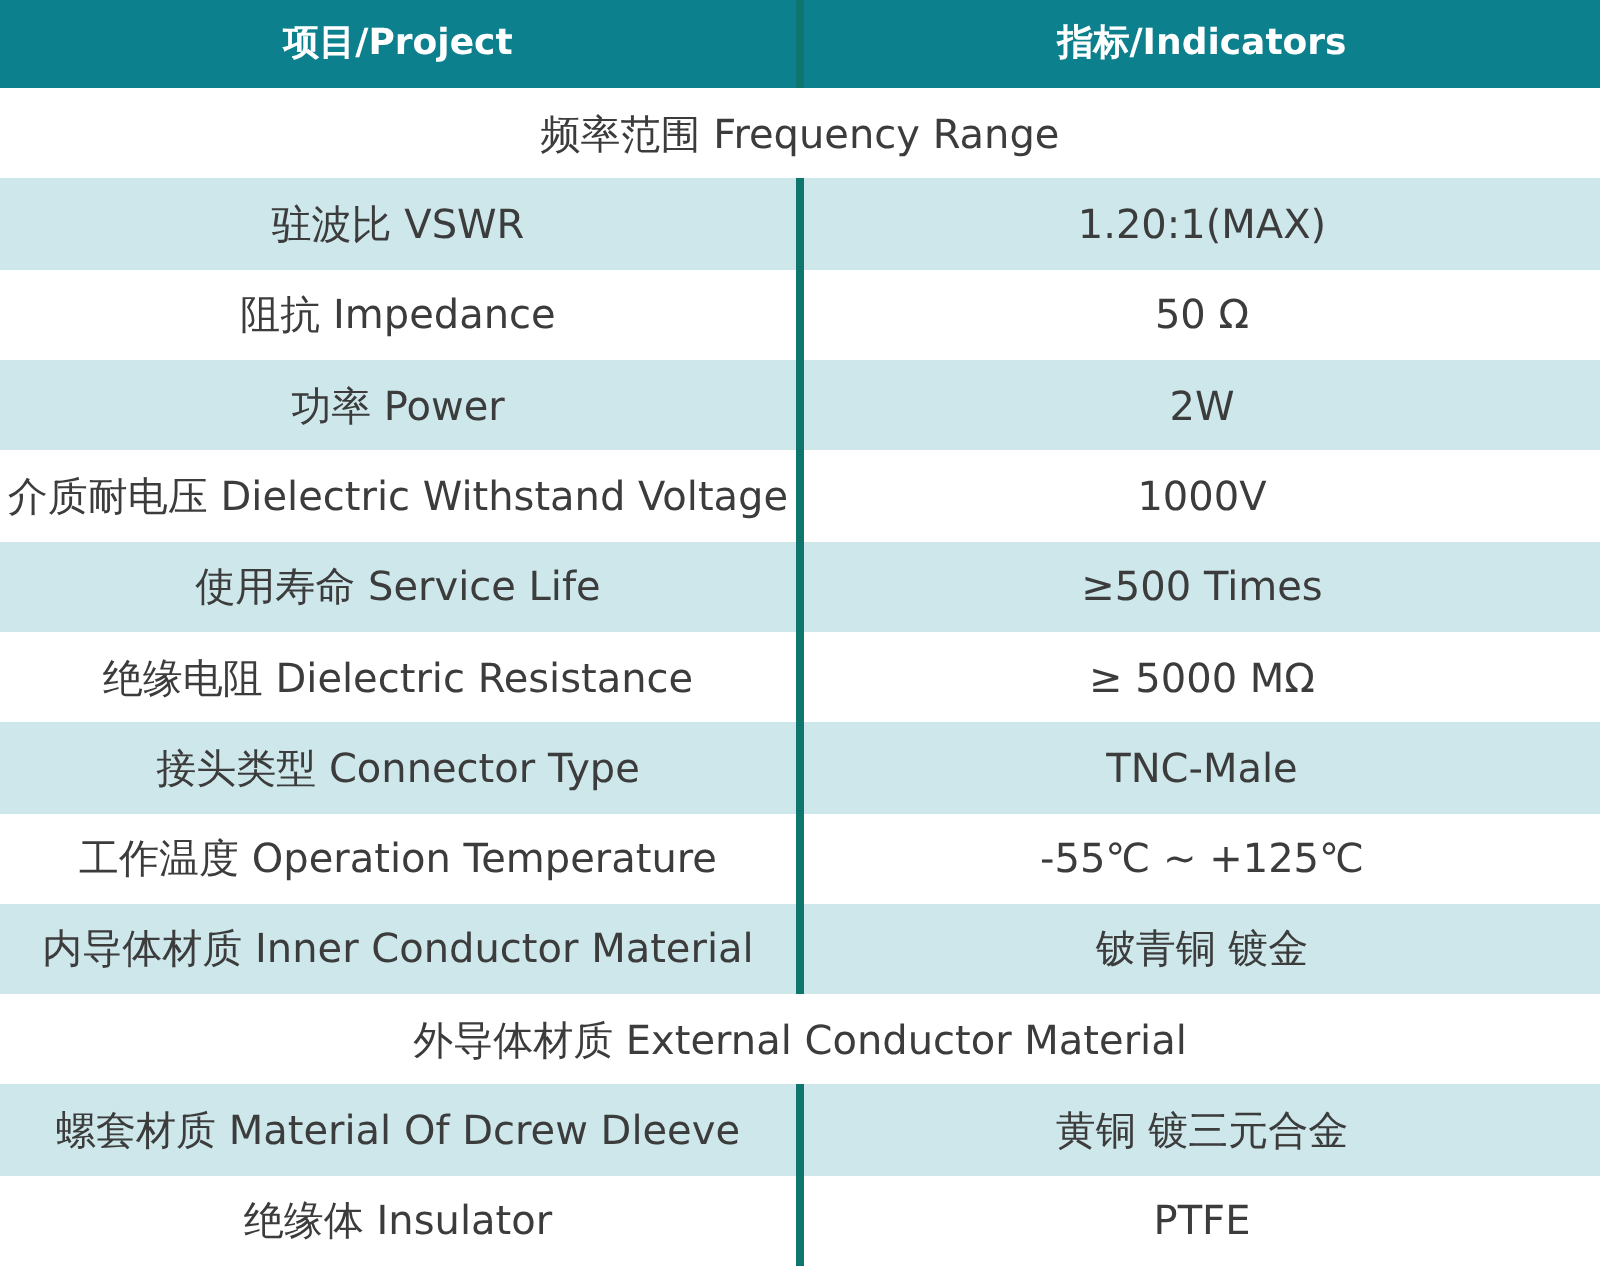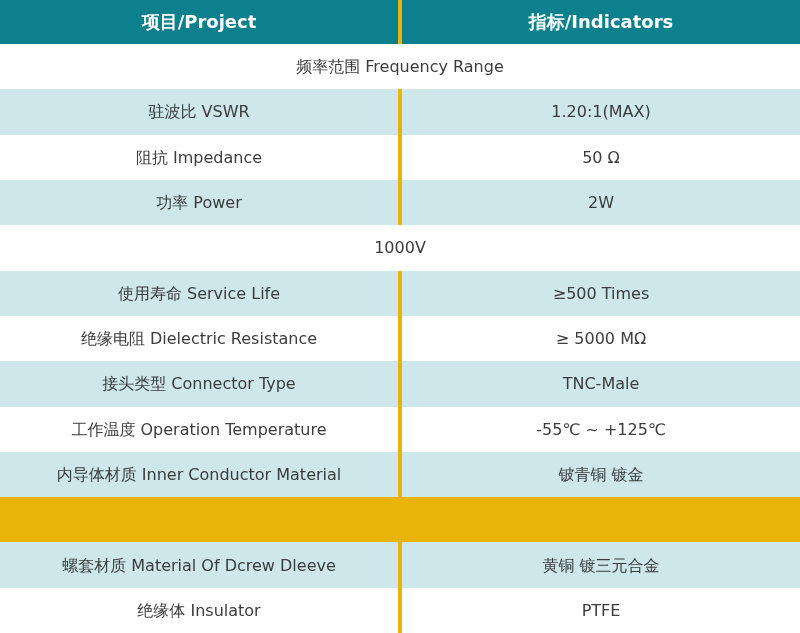--- a/index.html
+++ b/index.html
@@ -6,39 +6,39 @@
     margin: 0;
     padding: 0;
     background: #ffffff;
     font-family: "DejaVu Sans", "Liberation Sans", sans-serif;
   }
   .spec-table {
     width: 800px;
     height: 633px;
     display: flex;
     flex-direction: column;
-    background: #eab308;
+    background: #0f766e;
     overflow: hidden;
   }
   .row {
     display: flex;
     gap: 4px;
     flex: 1 1 0;
     min-height: 0;
   }
   .row.header {
     flex: 0 0 44px;
   }
   .cell {
     flex: 1 1 0;
     display: flex;
     align-items: center;
     justify-content: center;
     text-align: center;
-    font-size: 16px;
+    font-size: 20px;
     color: #3c3c3c;
     background: #ffffff;
     line-height: 1.2;
     white-space: nowrap;
     overflow: hidden;
   }
   .row.header .cell {
     background: #0c808d;
     color: #ffffff;
     font-weight: bold;
@@ -62,37 +62,39 @@
       </div><div class="row alt">
         <div class="cell">驻波比 VSWR</div>
         <div class="cell">1.20:1(MAX)</div>
       </div><div class="row">
         <div class="cell">阻抗 Impedance</div>
         <div class="cell">50 Ω</div>
       </div><div class="row alt">
         <div class="cell">功率 Power</div>
         <div class="cell">2W</div>
       </div><div class="row">
+        <div class="cell">介质耐电压 Dielectric Withstand Voltage</div>
         <div class="cell">1000V</div>
       </div><div class="row alt">
         <div class="cell">使用寿命 Service Life</div>
         <div class="cell">≥500 Times</div>
       </div><div class="row">
         <div class="cell">绝缘电阻 Dielectric Resistance</div>
         <div class="cell">≥ 5000 MΩ</div>
       </div><div class="row alt">
         <div class="cell">接头类型 Connector Type</div>
         <div class="cell">TNC-Male</div>
       </div><div class="row">
         <div class="cell">工作温度 Operation Temperature</div>
         <div class="cell">-55℃ ~ +125℃</div>
       </div><div class="row alt">
         <div class="cell">内导体材质 Inner Conductor Material</div>
         <div class="cell">铍青铜 镀金</div>
       </div><div class="row">
+        <div class="cell">外导体材质 External Conductor Material</div>
       </div><div class="row alt">
         <div class="cell">螺套材质 Material Of Dcrew Dleeve</div>
         <div class="cell">黄铜 镀三元合金</div>
       </div><div class="row">
         <div class="cell">绝缘体 Insulator</div>
         <div class="cell">PTFE</div>
       </div></div>
 </div>
 
 </body></html>

